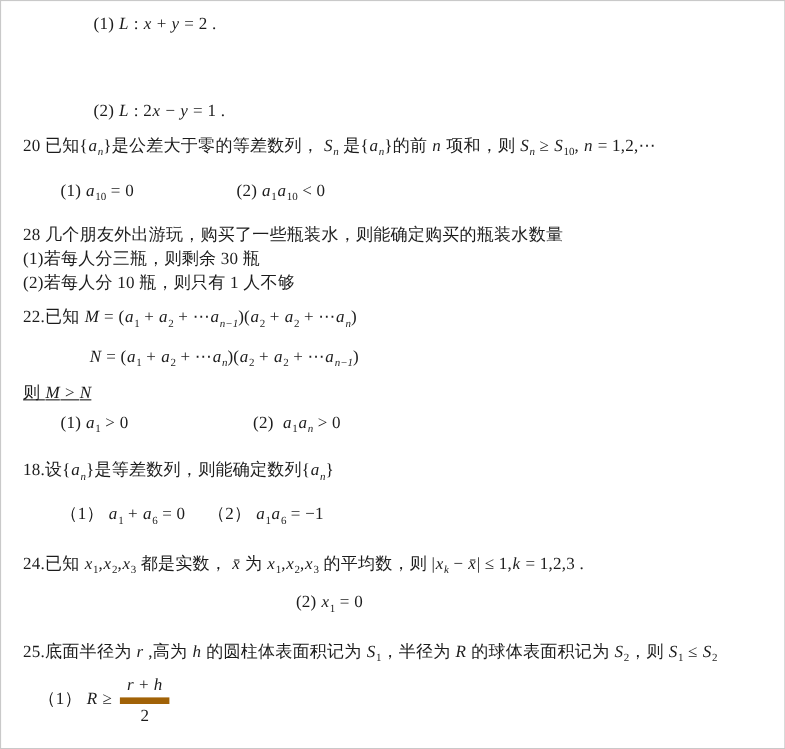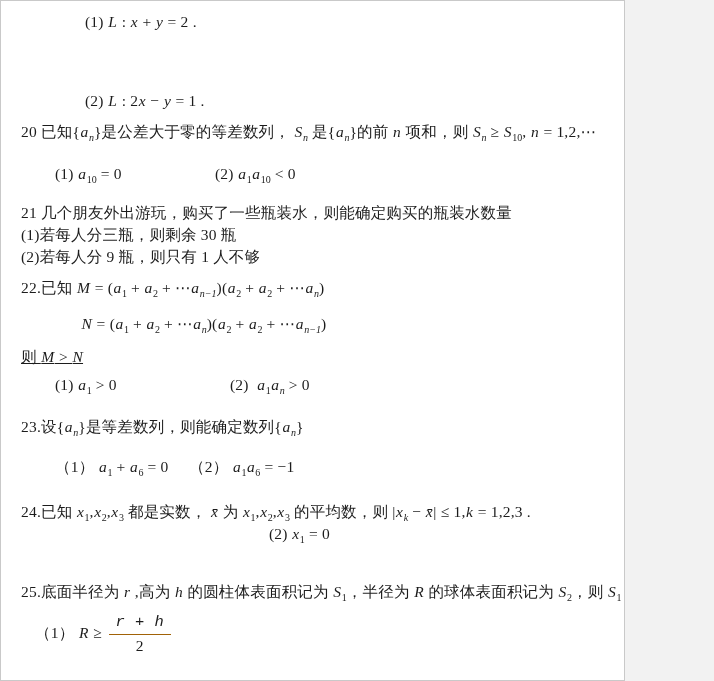--- a/index.html
+++ b/index.html
@@ -1,61 +1,61 @@
 <!DOCTYPE html>
 <html><head>
 <meta charset="utf-8">
 <style>
   html,body { margin:0; padding:0; background:#f2f2f2; }
   .page {
     position:relative;
-    width:625px; height:681px;
+    width:714px; height:681px;
     box-sizing:border-box;
     background:#ffffff;
     border:1px solid #c9c9c9;
     font-family:"Liberation Serif","DejaVu Serif",serif;
     font-size:15.5px;
     color:#1c1c1c;
     overflow:hidden;
   }
   .line { position:absolute; white-space:pre; letter-spacing:0.2px; }
   .run-r { font-style:normal; }
   .run-i { font-style:italic; padding:0 0.5px; }
   sub.run-sr, sub.run-si { font-size:10px; line-height:0; letter-spacing:0; }
   sub.run-sr { font-style:normal; }
   sub.run-si { font-style:italic; }
   .frac { display:inline-block; vertical-align:middle; text-align:center; margin:0 3px; line-height:1.15; }
-  .frac .num { display:block; padding:0 6px 2px; border-bottom:1px solid #a16207;font-family:Liberation Mono, monospace; }
+  .frac .num { display:block; padding:0 6px 2px; border-bottom:6px solid #a16207; }
   .frac .den { display:block; padding-top:2px; }
 </style>
 </head>
 <body>
 
 <div class="page">
 
   <div class="line" style="left:84px; top:12px;"><span class="run-r">(1) </span><span class="run-i">L</span><span class="run-r"> : </span><span class="run-i">x</span><span class="run-r"> + </span><span class="run-i">y</span><span class="run-r"> = 2 .</span></div>
   <div class="line" style="left:84px; top:57px;margin-top:34px;"><span class="run-r">(2) </span><span class="run-i">L</span><span class="run-r"> : 2</span><span class="run-i">x</span><span class="run-r"> − </span><span class="run-i">y</span><span class="run-r"> = 1 .</span></div>
 
   <div class="line" style="left:20px; top:121px;"><span class="run-r">20 已知</span><span class="run-r">{</span><span class="run-i">a</span><sub class="run-si">n</sub><span class="run-r">}</span><span class="run-r">是公差大于零的等差数列， </span><span class="run-i">S</span><sub class="run-si">n</sub><span class="run-r"> 是</span><span class="run-r">{</span><span class="run-i">a</span><sub class="run-si">n</sub><span class="run-r">}</span><span class="run-r">的前 </span><span class="run-i">n</span><span class="run-r"> 项和，则 </span><span class="run-i">S</span><sub class="run-si">n</sub><span class="run-r"> ≥ </span><span class="run-i">S</span><sub class="run-sr">10</sub><span class="run-r">, </span><span class="run-i">n</span><span class="run-r"> = 1,2,⋯</span></div>
   <div class="line" style="left:54px; top:164px;"><span class="run-r">(1) </span><span class="run-i">a</span><sub class="run-sr">10</sub><span class="run-r"> = 0</span></div>
   <div class="line" style="left:214px; top:164px;"><span class="run-r">(2) </span><span class="run-i">a</span><sub class="run-sr">1</sub><span class="run-i">a</span><sub class="run-sr">10</sub><span class="run-r"> &lt; 0</span></div>
 
-  <div class="line" style="left:20px; top:202px;"><span class="run-r">21 几个朋友外出游玩，购买了一些瓶装水，则能确定购买的瓶装水数量</span></div>
+  <div class="line" style="left:20px; top:202px;"><span class="run-r">28 几个朋友外出游玩，购买了一些瓶装水，则能确定购买的瓶装水数量</span></div>
   <div class="line" style="left:20px; top:224px;"><span class="run-r">(1)若每人分三瓶，则剩余 30 瓶</span></div>
-  <div class="line" style="left:20px; top:246px;"><span class="run-r">(2)若每人分 9 瓶，则只有 1 人不够</span></div>
+  <div class="line" style="left:20px; top:246px;"><span class="run-r">(2)若每人分 10 瓶，则只有 1 人不够</span></div>
 
   <div class="line" style="left:20px; top:277px;"><span class="run-r">22.已知 </span><span class="run-i">M</span><span class="run-r"> = (</span><span class="run-i">a</span><sub class="run-sr">1</sub><span class="run-r"> + </span><span class="run-i">a</span><sub class="run-sr">2</sub><span class="run-r"> + ⋯</span><span class="run-i">a</span><sub class="run-si">n−1</sub><span class="run-r">)(</span><span class="run-i">a</span><sub class="run-sr">2</sub><span class="run-r"> + </span><span class="run-i">a</span><sub class="run-sr">2</sub><span class="run-r"> + ⋯</span><span class="run-i">a</span><sub class="run-si">n</sub><span class="run-r">)</span></div>
   <div class="line" style="left:80px; top:314px;"><span class="run-i">N</span><span class="run-r"> = (</span><span class="run-i">a</span><sub class="run-sr">1</sub><span class="run-r"> + </span><span class="run-i">a</span><sub class="run-sr">2</sub><span class="run-r"> + ⋯</span><span class="run-i">a</span><sub class="run-si">n</sub><span class="run-r">)(</span><span class="run-i">a</span><sub class="run-sr">2</sub><span class="run-r"> + </span><span class="run-i">a</span><sub class="run-sr">2</sub><span class="run-r"> + ⋯</span><span class="run-i">a</span><sub class="run-si">n−1</sub><span class="run-r">)</span></div>
   <div class="line" style="left:20px; top:346px;text-decoration:underline;"><span class="run-r">则 </span><span class="run-i">M</span><span class="run-r"> &gt; </span><span class="run-i">N</span></div>
   <div class="line" style="left:54px; top:375px;"><span class="run-r">(1) </span><span class="run-i">a</span><sub class="run-sr">1</sub><span class="run-r"> &gt; 0</span></div>
   <div class="line" style="left:229px; top:375px;"><span class="run-r">(2)  </span><span class="run-i">a</span><sub class="run-sr">1</sub><span class="run-i">a</span><sub class="run-si">n</sub><span class="run-r"> &gt; 0</span></div>
 
-  <div class="line" style="left:20px; top:416px;"><span class="run-r">23.设</span><span class="run-r">{</span><span class="run-i">a</span><sub class="run-si">n</sub><span class="run-r">}</span><span class="run-r">是等差数列，则能确定数列</span><span class="run-r">{</span><span class="run-i">a</span><sub class="run-si">n</sub><span class="run-r">}</span></div>
+  <div class="line" style="left:20px; top:416px;"><span class="run-r">18.设</span><span class="run-r">{</span><span class="run-i">a</span><sub class="run-si">n</sub><span class="run-r">}</span><span class="run-r">是等差数列，则能确定数列</span><span class="run-r">{</span><span class="run-i">a</span><sub class="run-si">n</sub><span class="run-r">}</span></div>
   <div class="line" style="left:54px; top:456px;"><span class="run-r">（1） </span><span class="run-i">a</span><sub class="run-sr">1</sub><span class="run-r"> + </span><span class="run-i">a</span><sub class="run-sr">6</sub><span class="run-r"> = 0</span></div>
   <div class="line" style="left:188px; top:456px;"><span class="run-r">（2） </span><span class="run-i">a</span><sub class="run-sr">1</sub><span class="run-i">a</span><sub class="run-sr">6</sub><span class="run-r"> = −1</span></div>
 
   <div class="line" style="left:20px; top:501px;"><span class="run-r">24.已知 </span><span class="run-i">x</span><sub class="run-sr">1</sub><span class="run-r">,</span><span class="run-i">x</span><sub class="run-sr">2</sub><span class="run-r">,</span><span class="run-i">x</span><sub class="run-sr">3</sub><span class="run-r"> 都是实数， </span><span class="run-i">x̄</span><span class="run-r"> 为 </span><span class="run-i">x</span><sub class="run-sr">1</sub><span class="run-r">,</span><span class="run-i">x</span><sub class="run-sr">2</sub><span class="run-r">,</span><span class="run-i">x</span><sub class="run-sr">3</sub><span class="run-r"> 的平均数，则 |</span><span class="run-i">x</span><sub class="run-si">k</sub><span class="run-r"> − </span><span class="run-i">x̄</span><span class="run-r">| ≤ 1,</span><span class="run-i">k</span><span class="run-r"> = 1,2,3 .</span></div>
-  <div class="line" style="left:268px; top:524px;text-align:right;"><span class="run-r">(2) </span><span class="run-i">x</span><sub class="run-sr">1</sub><span class="run-r"> = 0</span></div>
+  <div class="line" style="left:268px; top:538px;text-align:right;"><span class="run-r">(2) </span><span class="run-i">x</span><sub class="run-sr">1</sub><span class="run-r"> = 0</span></div>
 
   <div class="line" style="left:20px; top:581px;"><span class="run-r">25.底面半径为 </span><span class="run-i">r</span><span class="run-r"> ,高为 </span><span class="run-i">h</span><span class="run-r"> 的圆柱体表面积记为 </span><span class="run-i">S</span><sub class="run-sr">1</sub><span class="run-r">，半径为 </span><span class="run-i">R</span><span class="run-r"> 的球体表面积记为 </span><span class="run-i">S</span><sub class="run-sr">2</sub><span class="run-r">，则 </span><span class="run-i">S</span><sub class="run-sr">1</sub><span class="run-r"> ≤ </span><span class="run-i">S</span><sub class="run-sr">2</sub></div>
   <div class="line" style="left:34px; top:613px;"><span class="run-r">（1） </span><span class="run-i">R</span><span class="run-r"> ≥ </span><span class="frac"><span class="num"><span class="run-i">r</span><span class="run-r"> + </span><span class="run-i">h</span></span><span class="den"><span class="run-r">2</span></span></span></div>
 
 </div>
 
 </body></html>

